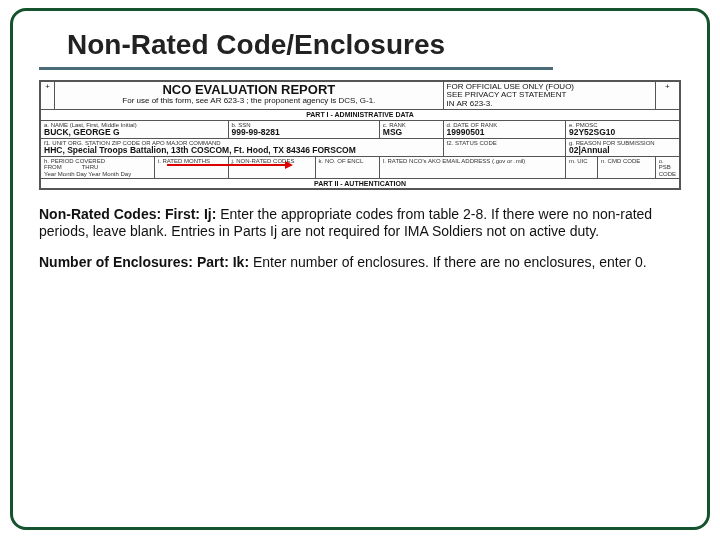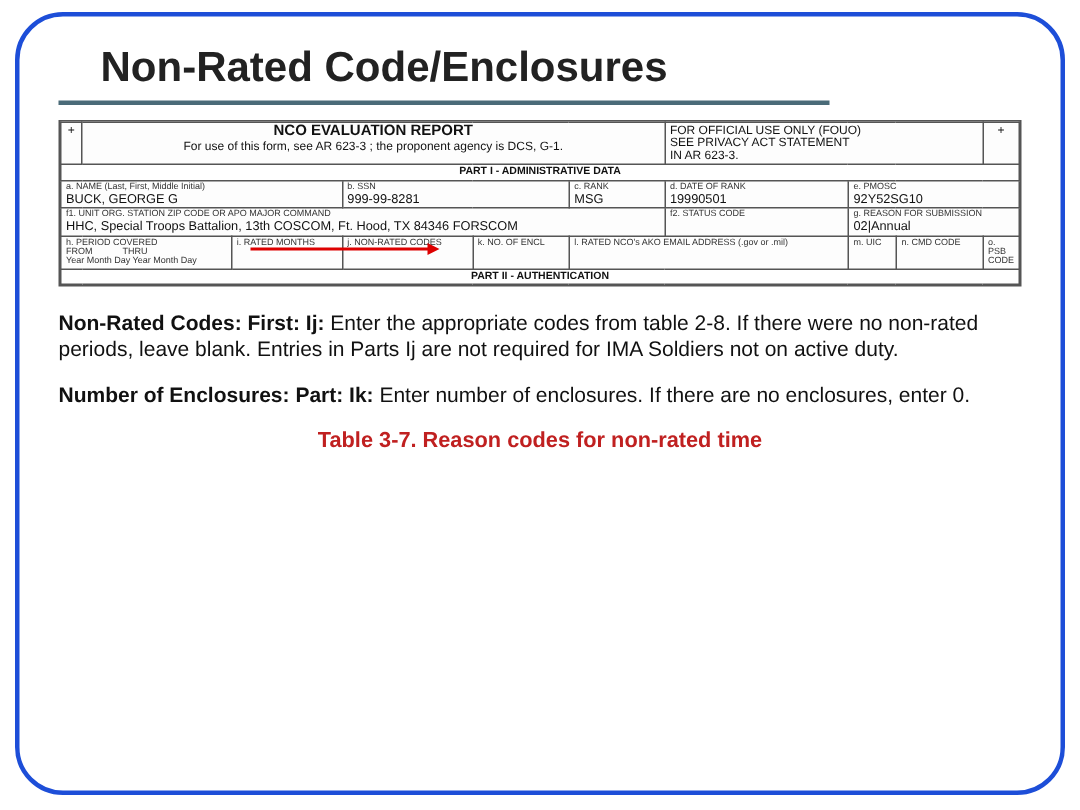--- a/index.html
+++ b/index.html
@@ -7,22 +7,22 @@
     width: 720px;
     height: 540px;
     background: #fff;
     font-family: Arial, Helvetica, sans-serif;
     position: relative;
     overflow: hidden;
   }
   .slide-frame {
     position: absolute;
     top: 8px; left: 10px; right: 10px; bottom: 10px;
-    border: 3px solid #1d4ed8;
-    border-radius: 32px;
+    border: 3px solid #14532d;
+    border-radius: 16px;
     padding: 14px 26px 18px 26px;
   }
   .title {
     font-family: "Arial Black", Arial, sans-serif;
     font-weight: 900;
     font-size: 28px;
     color: #222;
     text-align: left;
     margin: 4px 0 6px 28px;
   }
@@ -40,21 +40,21 @@
     line-height: 1.05;
     color: #111;
     width: 100%;
     margin-bottom: 16px;
   }
   .form-box table { border-collapse: collapse; width: 100%; }
   .form-box td { border: 1px solid #555; padding: 1px 3px; vertical-align: top; }
   .hdr-row td { font-size: 8px; }
   .cross { font-size: 10px; text-align: center; width: 14px; }
   .tiny-label { font-size: 6px; color: #333; display: block; }
-  .cell-val { font-size: 8.5px; }
+  .cell-val { font-size: 8.5px; font-weight: bold; }
   .part-hdr { text-align: center; font-weight: bold; font-size: 7px; background: #fff; }
   .arrow-cell { position: relative; }
   .red-arrow {
     position: absolute;
     left: -62px; top: 7px;
     width: 120px; height: 2px;
     background: #d00;
   }
   .red-arrow::after {
     content: "";
@@ -88,21 +88,21 @@
 
   <div class="title">Non-Rated Code/Enclosures</div>
   <div class="title-underline"></div>
 
   <div class="form-box">
     <table>
       <tbody>
           <tr class="hdr-row">
         <td class="cross" rowspan="1">+</td>
         <td colspan="5" style="text-align:center">
-          <span style="font-weight:bold; font-size:10px">NCO EVALUATION REPORT</span><br>
+          <span style="font-weight:bold; font-size:13px">NCO EVALUATION REPORT</span><br>
           <span>For use of this form, see  AR 623-3 ; the proponent agency is DCS, G-1.</span>
         </td>
         <td colspan="3">
           <span>FOR OFFICIAL USE ONLY (FOUO)</span><br>
           <span>SEE PRIVACY ACT STATEMENT</span><br>
           <span>IN AR 623-3.</span>
         </td>
         <td class="cross">+</td>
       </tr>
       <tr>
@@ -159,15 +159,14 @@
   </div>
 
   <p class="body-text">
     <b>Non-Rated Codes: First: Ij:</b><span> Enter the appropriate codes from table 2-8. If there were no non-rated periods, leave blank. Entries in Parts Ij are not required for IMA Soldiers not on active duty.</span>
   </p>
 
   <p class="body-text">
     <b>Number of Enclosures: Part: Ik:</b><span> Enter number of enclosures. If there are no enclosures, enter 0.</span>
   </p>
 
-  <div class="footer-caption">Table 3-7. Reason codes for non-rated time</div>
 
 </div>
 
 </body></html>

